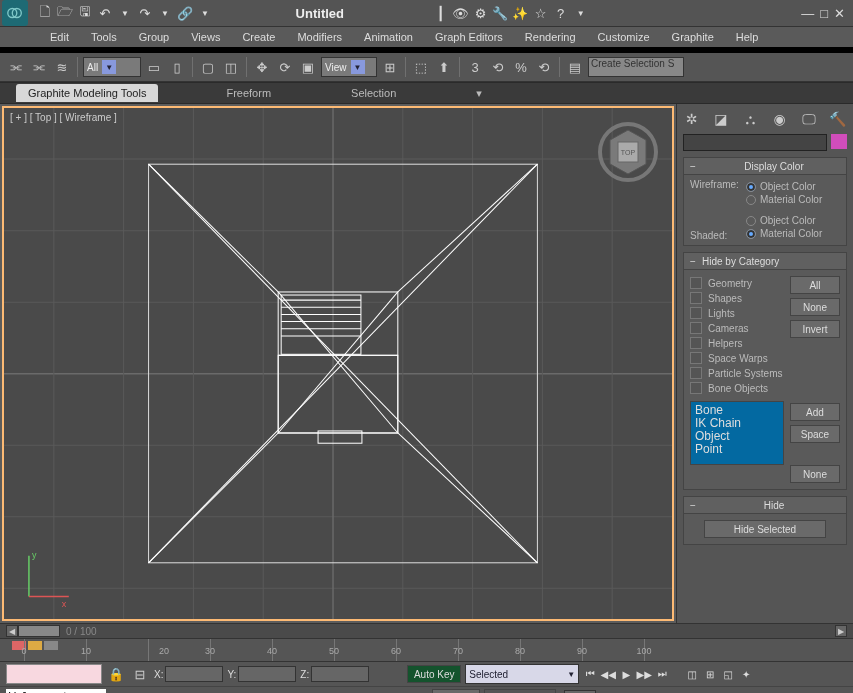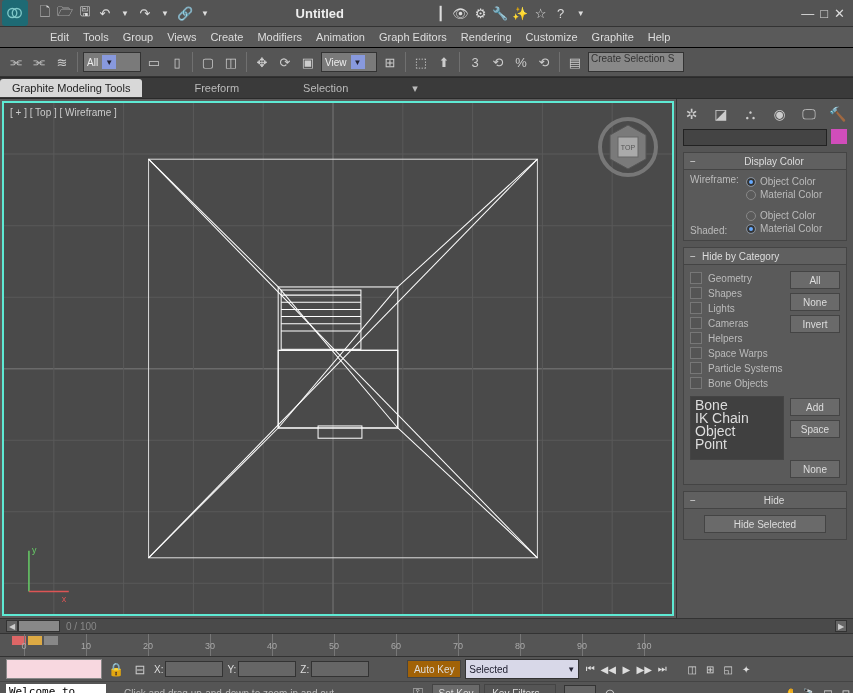--- a/index.html
+++ b/index.html
@@ -4,33 +4,33 @@
 <style>
 html,body{margin:0;padding:0;width:853px;height:693px;overflow:hidden;background:#5c5c5c;font-family:"Segoe UI",Arial,sans-serif;font-size:11px;color:#c8c8c8;user-select:none}
 .row{display:flex;align-items:center}
 .titlebar{height:26px;background:#545454;display:flex;align-items:center;border-bottom:1px solid #333}
 .logo{width:26px;height:26px;background:#1e6a74;display:flex;align-items:center;justify-content:center;border-radius:3px;margin:2px}
 .logo svg{width:18px;height:18px}
 .tb-icons{display:flex;gap:2px;margin-left:6px}
 .tb-icons span{width:18px;height:18px;display:flex;align-items:center;justify-content:center;color:#ddd;font-size:13px}
 .title{flex:1;text-align:center;color:#eee;font-size:13px;font-weight:bold}
 .wincontrols{display:flex;gap:6px;margin-right:8px;color:#ddd;font-size:13px}
-.menubar{height:20px;background:#5a5a5a;display:flex;align-items:center;padding-left:50px;gap:14px;border-bottom:1px solid #000000}
+.menubar{height:20px;background:#5a5a5a;display:flex;align-items:center;padding-left:50px;gap:22px;border-bottom:6px solid #000000}
 .menubar span{color:#ddd}
 .toolbar{height:28px;background:#555;display:flex;align-items:center;gap:3px;padding:0 6px;border-bottom:1px solid #333}
 .tbtn{width:20px;height:20px;display:flex;align-items:center;justify-content:center;color:#ccc;font-size:13px}
 .sep{width:1px;height:20px;background:#707070;margin:0 2px}
 .dd{height:18px;background:#7a7a7a;border:1px solid #333;display:flex;align-items:center;padding:0 3px;color:#eee;font-size:10px}
 .dd-arrow{width:14px;height:14px;background:#8899dd;margin-left:4px;display:flex;align-items:center;justify-content:center;font-size:8px;color:#223}
 .createsel{flex:0 0 90px;height:18px;background:#888;border:1px solid #333;color:#333;font-size:10px;padding:0 2px;overflow:hidden;white-space:nowrap}
-.ribbon{height:20px;background:#3a3a3a;display:flex;align-items:center;gap:40px;border-top:1px solid #2a2a2a;border-bottom:1px solid #2a2a2a}
+.ribbon{height:20px;background:#3a3a3a;display:flex;align-items:center;padding-left:16px;gap:56px;border-top:1px solid #2a2a2a;border-bottom:1px solid #2a2a2a}
 .rtab{color:#bbb;font-size:11px;padding:3px 12px}
 .rtab.active{background:#d8d8d8;color:#222;border-radius:3px 3px 0 0}
 .mainrow{display:flex;height:519px}
-.viewport{flex:1;background:#4a4a4a;position:relative;border:2px solid #5eead4;margin:2px}
+.viewport{flex:1;background:#4a4a4a;position:relative;border:2px solid #fdba74;margin:2px}
 .vp-label{position:absolute;top:4px;left:6px;color:#ccc;font-size:10px}
 .vp-grid{position:absolute;inset:0}
 .vp-grid line.g{stroke:#5a5a5a;stroke-width:1}
 .vp-grid line.gd{stroke:#6a6a6a;stroke-width:1.5}
 .vp-wire{stroke:#fff;stroke-width:1;fill:none}
 .vp-box{stroke:#ddd;stroke-width:1;fill:none}
 .axis-y{stroke:#6c6;stroke-width:1.5}
 .axis-x{stroke:#d55;stroke-width:1.5}
 .viewcube{position:absolute;top:14px;right:14px;width:60px;height:60px}
 .vchex{fill:#7a7a7a;stroke:#555}
@@ -44,21 +44,21 @@
 .rollout{margin:2px 6px;background:#5a5a5a;border:1px solid #444}
 .rohdr{height:16px;background:#606060;display:flex;align-items:center;color:#ddd;font-size:10px;padding-left:4px;border-bottom:1px solid #444}
 .rohdr .mns{width:10px;text-align:center;color:#ddd;margin-right:4px}
 .robody{padding:4px 6px;font-size:10px;color:#bbb}
 .radl{display:flex;align-items:center;gap:4px;margin:2px 0}
 .radio{width:8px;height:8px;border-radius:50%;border:1px solid #888;display:inline-block}
 .radio.on{background:#6af;box-shadow:inset 0 0 0 2px #333}
 .chkl{display:flex;align-items:center;gap:6px;margin:3px 0}
 .chk{width:10px;height:10px;border:1px solid #777;background:#555}
 .sbtn{width:48px;height:16px;background:#6a6a6a;border:1px solid #444;color:#ddd;font-size:10px;display:flex;align-items:center;justify-content:center;margin:2px 0}
-.listbox{width:86px;height:58px;background:#404040;border:1px solid #444;color:#ddd;font-size:14px;padding:2px 4px;line-height:13px}
+.listbox{width:86px;height:58px;background:#0369a1;border:1px solid #444;color:#ddd;font-size:12px;padding:2px 4px;line-height:13px}
 .timeline{height:14px;background:#4a4a4a;display:flex;align-items:center;font-size:10px;color:#888;padding:0 6px;border-top:1px solid #333}
 .tl-slider{width:40px;height:10px;background:#888;border:1px solid #333;margin-right:6px}
 .tl-txt{flex:0 0 70px}
 .tl-arrow{width:10px;height:10px;background:#666;border:1px solid #333;color:#ccc;display:flex;align-items:center;justify-content:center;font-size:8px}
 .ruler{height:22px;background:#555;position:relative;border-top:1px solid #333}
 .ruler-ticks{position:absolute;inset:0}
 .rulertick{position:absolute;top:0;bottom:0;width:1px;background:#777}
 .rulerlabel{position:absolute;top:7px;font-size:9px;color:#aaa;transform:translateX(-50%)}
 .ruler-key{position:absolute;left:12px;top:2px;display:flex;gap:2px}
 .ruler-key span{width:14px;height:9px;display:block}
@@ -359,21 +359,21 @@
       <span style="background:#d66"></span>
       <span style="background:#da4"></span>
       <span style="background:#888"></span>
     </div>
   <div class="ruler-ticks" id="ruler-ticks">
       <div class="rulertick" style="left: 24px;"></div>
       <div class="rulerlabel" style="left: 24px;">0</div>
       <div class="rulertick" style="left: 86px;"></div>
       <div class="rulerlabel" style="left: 86px;">10</div>
       <div class="rulertick" style="left: 148px;"></div>
-      <div class="rulerlabel" style="left: 148px; text-align: center;">20</div>
+      <div class="rulerlabel" style="left: 164px; text-align: center;">20</div>
       <div class="rulertick" style="left: 210px;"></div>
       <div class="rulerlabel" style="left: 210px;">30</div>
       <div class="rulertick" style="left: 272px;"></div>
       <div class="rulerlabel" style="left: 272px;">40</div>
       <div class="rulertick" style="left: 334px;"></div>
       <div class="rulerlabel" style="left: 334px;">50</div>
       <div class="rulertick" style="left: 396px;"></div>
       <div class="rulerlabel" style="left: 396px;">60</div>
       <div class="rulertick" style="left: 458px;"></div>
       <div class="rulerlabel" style="left: 458px;">70</div>
@@ -396,21 +396,21 @@
     </div>
   <div class="coord">
       <span>Y:</span>
       <div class="in"></div>
     </div>
   <div class="coord">
       <span>Z:</span>
       <div class="in"></div>
     </div>
   <div style="width:30px"></div>
-  <div class="sbtn" style="width:52px;background:#a16207;color:#ddd">Auto Key</div>
+  <div class="sbtn" style="width:52px;background:#14532d;color:#ddd">Auto Key</div>
   <div class="dd" style="width:106px;background:#d8d8e8;color:#223">
       <span>Selected</span>
       <span style="flex:1"></span>
       <span style="font-size:8px">▼</span>
     </div>
   <span class="pbtn">⏮</span>
   <span class="pbtn">◀◀</span>
   <span class="pbtn">▶</span>
   <span class="pbtn">▶▶</span>
   <span class="pbtn">⏭</span>

